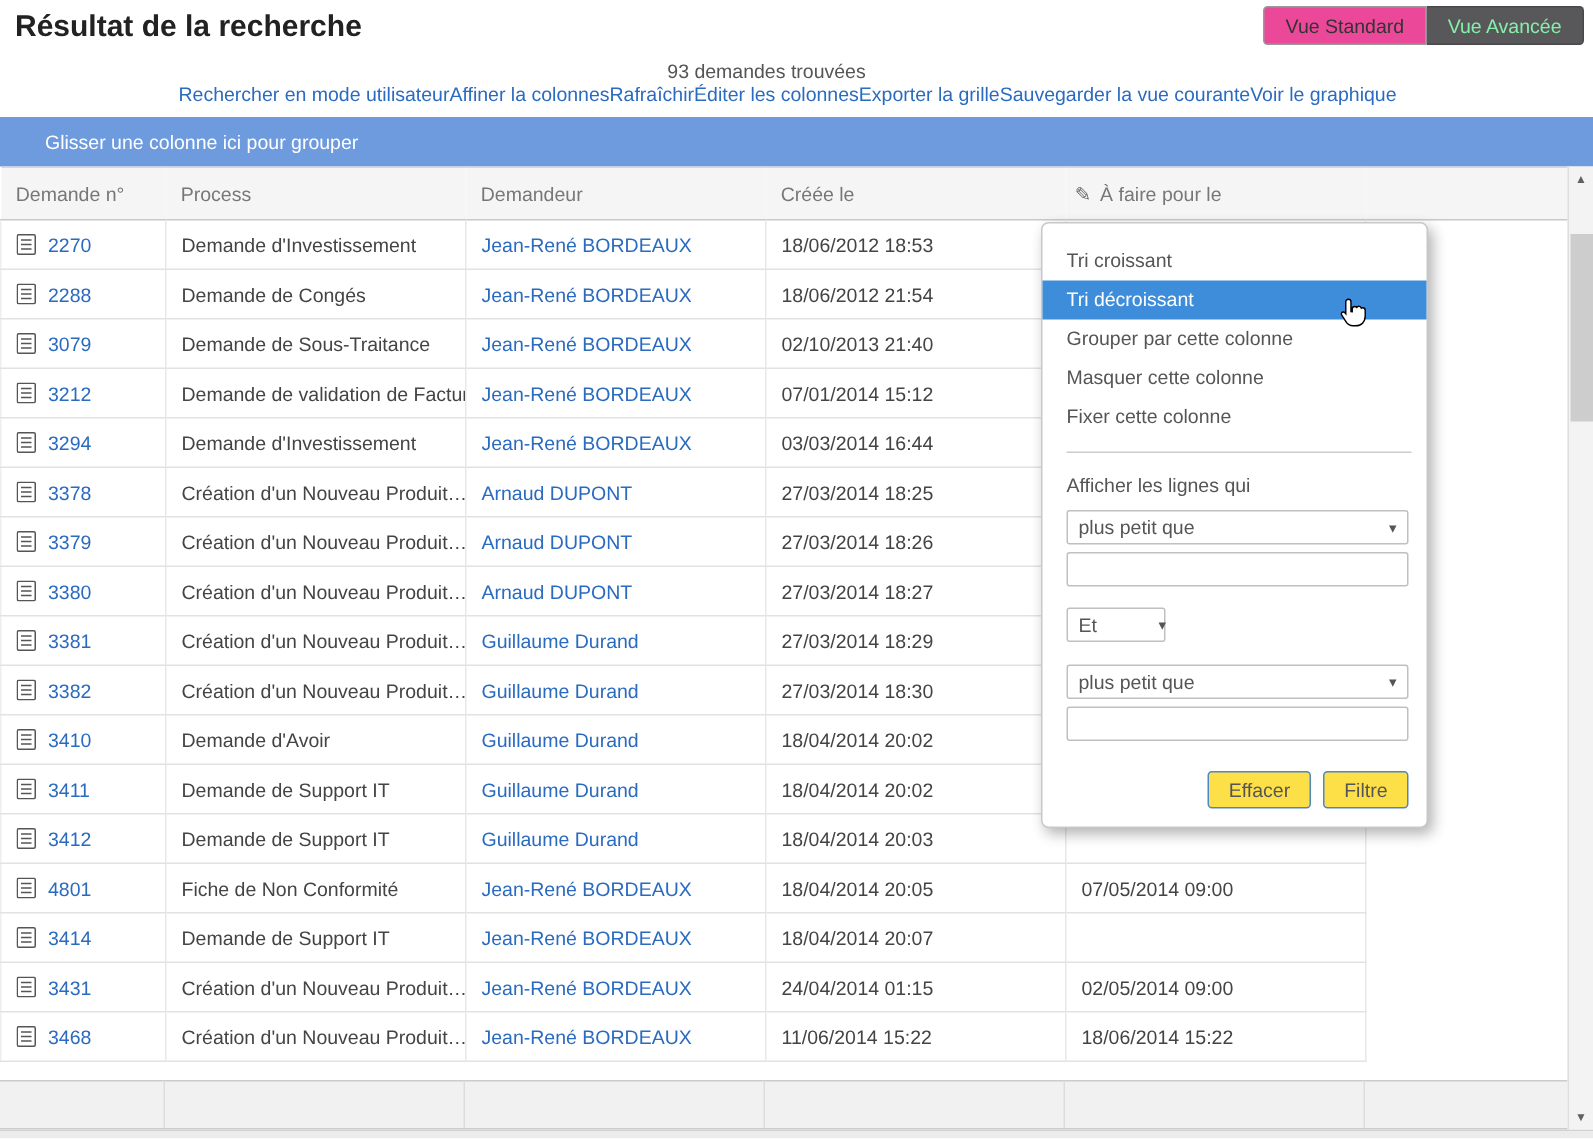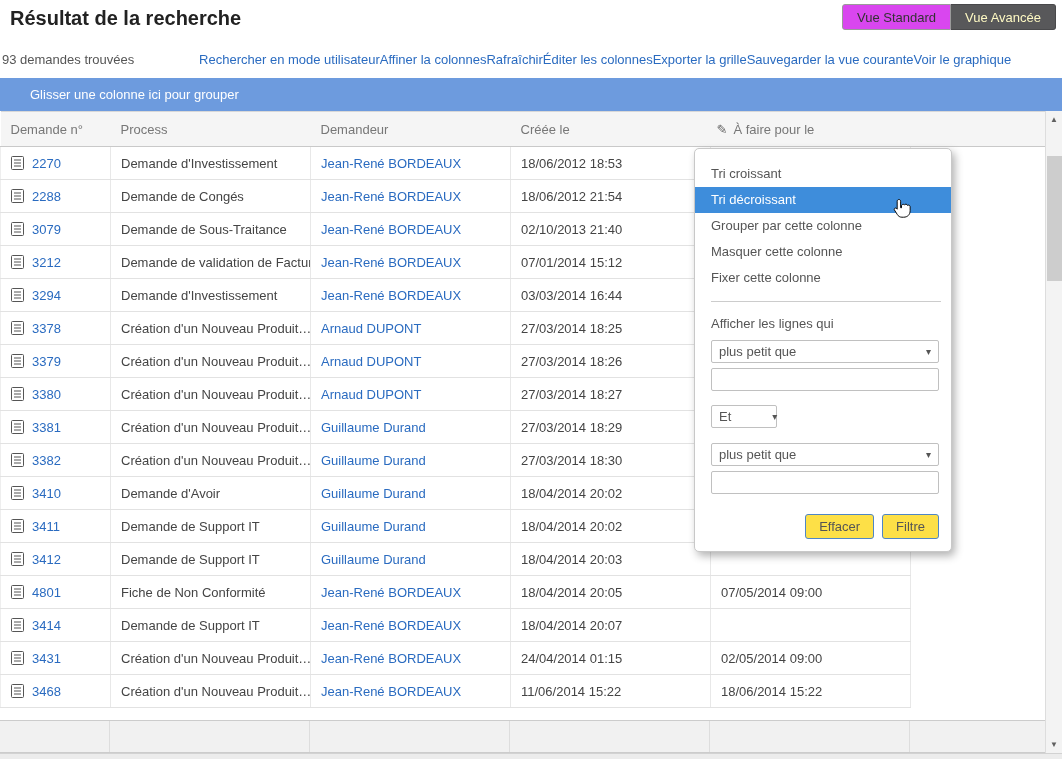--- a/index.html
+++ b/index.html
@@ -5,25 +5,25 @@
   * { margin:0; padding:0; box-sizing:border-box; }
   html,body { background:#fff; }
   body { font-family:"Liberation Sans", sans-serif; }
   .app { position:relative; width:1062px; height:759px; background:#fff; overflow:hidden; }
 
   
   .topbar { height:40px; position:relative; }
   .topbar h1 { position:absolute; left:10px; top:7px; font-size:20px; font-weight:600; color:#222; }
   .view-toggle { position:absolute; right:6px; top:4px; display:flex; }
   .view-toggle button { font-family:inherit; font-size:13px; height:26px; padding:0 14px; cursor:pointer; }
-  .btn-standard { background:#d946ef; border:1px solid #9a9a9a; border-radius:3px 0 0 3px; color:#333; }
-  .btn-advanced { background:var(--adv-bg,#58585a); border:1px solid #49494b; border-left:none; border-radius:0 3px 3px 0; color:#fef9c3; }
-
-  
-  .toolbar { height:38px; display:flex; align-items:center; padding:0 14px 0 2px; font-size:13px; }
+  .btn-standard { background:#ec4899; border:1px solid #9a9a9a; border-radius:3px 0 0 3px; color:#333; }
+  .btn-advanced { background:var(--adv-bg,#58585a); border:1px solid #49494b; border-left:none; border-radius:0 3px 3px 0; color:#86efac; }
+
+  
+  .toolbar { height:38px; display:flex; align-items:center; padding:0 14px 0 2px; font-size:13px;flex-direction:column; }
   .toolbar .count { color:#555; margin-right:28px; white-space:nowrap; }
   .toolbar nav { flex:1; display:flex; justify-content:center; }
   .toolbar a { color:var(--link-blue,#2a6bc0); text-decoration:none; white-space:nowrap; }
 
   
   .group-bar { height:33px; background:var(--bar-blue,#6d9bde); color:#fff; font-size:13px; line-height:33px; padding-left:30px; }
 
   
   table.grid { border-collapse:collapse; table-layout:fixed; width:1045px; font-size:13px; }
   .grid th { height:35px; background:#f5f5f5; color:#777; font-weight:normal; text-align:left;

